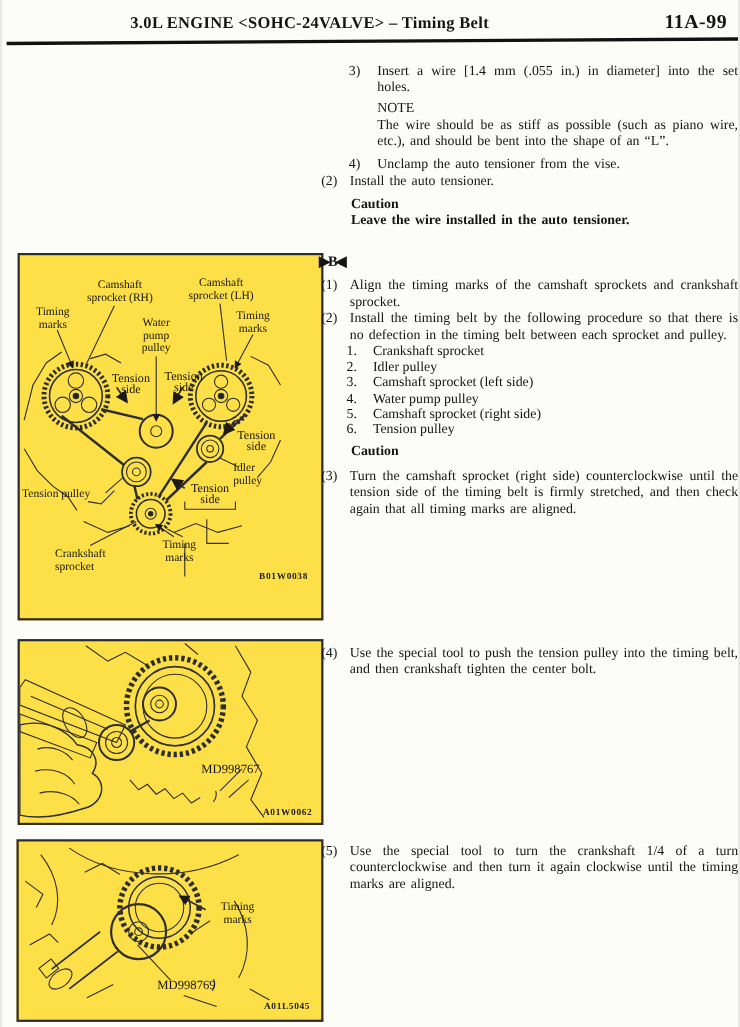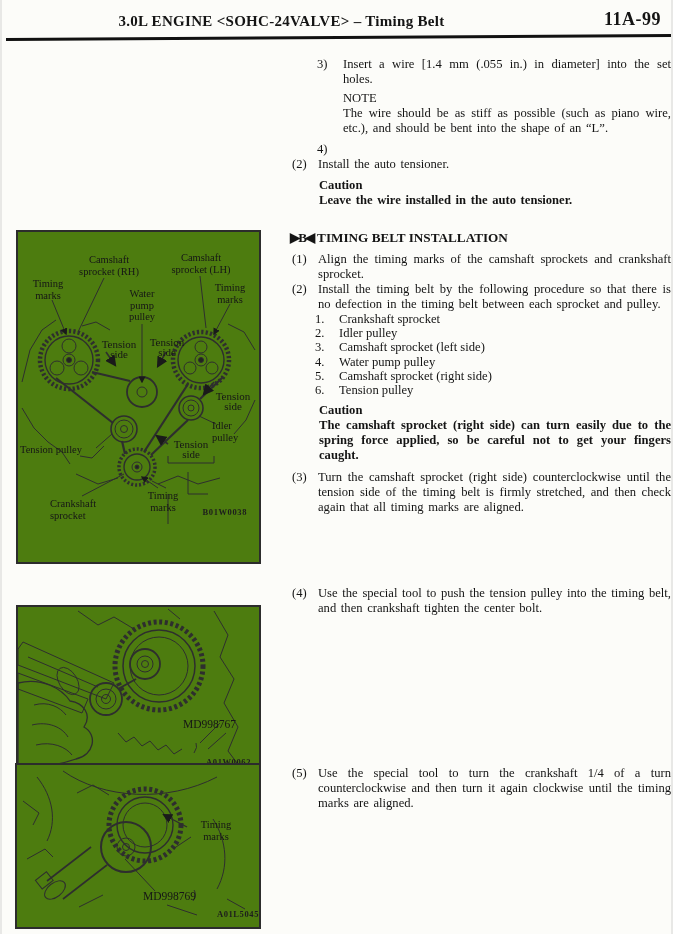--- a/index.html
+++ b/index.html
@@ -15,24 +15,24 @@
     font-size:15px;font-weight:bold;letter-spacing:.3px;white-space:nowrap;
   }
   .hdr-num{
     position:absolute;right:10px;top:9px;font-size:18px;font-weight:bold;letter-spacing:.5px;
   }
   .hdr-rule{
     position:absolute;left:4px;right:0;top:36px;height:3px;background:#111;
     transform:rotate(-.35deg);
   }
   
-  .fig{position:absolute;border:2px solid #2c2c2c;background:#4d7c0f;}
+  .fig{position:absolute;border:2px solid #2c2c2c;background:#fde047;padding-left:33px;}
   .fig svg{position:absolute;left:0;top:0;}
   #fig1{left:14px;top:230px;width:241px;height:330px;}
-  #fig2{left:14px;top:605px;width:241px;height:165px;}
+  #fig2{left:14px;top:581px;width:241px;height:165px;}
   #fig3{left:13px;top:763px;width:242px;height:162px;}
   .fig-label{
     position:absolute;font-size:10.5px;line-height:11.5px;text-align:center;color:#161616;
   }
   .fig-label.sm{font-size:11px;line-height:9.5px;}
   .fig-label.la{text-align:left;}
   .fig-code{
     position:absolute;font-size:8.5px;font-weight:bold;letter-spacing:.6px;color:#1d1d1d;
   }
   
@@ -149,21 +149,21 @@
     <div class="fig-label" style="left:100px;top:56px;width:48px;">Water pump pulley</div>
     <div class="fig-label" style="left:190px;top:50px;width:44px;">Timing marks</div>
     <div class="fig-label sm" style="left:82px;top:108px;width:38px;">Tension side</div>
     <div class="fig-label sm" style="left:130px;top:106px;width:38px;">Tension side</div>
     <div class="fig-label sm" style="left:194px;top:160px;width:42px;">Tension side</div>
     <div class="fig-label la" style="left:194px;top:188px;width:46px;">Idler pulley</div>
     <div class="fig-label sm" style="left:152px;top:208px;width:42px;">Tension side</div>
     <div class="fig-label la" style="left:2px;top:212px;width:82px;">Tension pulley</div>
     <div class="fig-label la" style="left:32px;top:266px;width:70px;">Crankshaft sprocket</div>
     <div class="fig-label" style="left:122px;top:258px;width:46px;">Timing marks</div>
-    <div class="fig-code" style="right:12px;top:275px;text-align:right;">B01W0038</div>
+    <div class="fig-code" style="right:12px;top:286px;text-align:right;">B01W0038</div>
   </div>
 
   <div class="fig" id="fig2">
     <svg width="241" height="165" viewBox="0 0 241 165">
       <g stroke="#2e2e2e" stroke-width="1" fill="none">
 
         <polyline points="196,4 210,28 202,50 216,72 206,96 220,120 210,144 222,160"></polyline>
         <polyline points="60,4 80,18 96,10 116,22"></polyline>
         <polyline points="150,2 162,12"></polyline>
 
@@ -235,49 +235,49 @@
 
         <line x1="170" y1="62" x2="147" y2="50" stroke-width="1.4" marker-end="url(#ar3)"></line>
         <line x1="174" y1="72" x2="156" y2="84"></line>
 
         <line x1="138" y1="126" x2="108" y2="94"></line>
         <path d="M176,136 q4,-7 1,-11"></path>
       </g>
     </svg>
     <div class="fig-label" style="left:172px;top:54px;width:54px;">Timing marks</div>
     <div class="fig-label la" style="left:126px;top:126px;width:72px;font-size:11.5px;">MD998769</div>
-    <div class="fig-code" style="right:0;top:144px;">A01L5045</div>
+    <div class="fig-code" style="right:10px;top:144px;">A01L5045</div>
   </div>
 
   <div class="tg" style="top:57px;">
     <div class="row ind-a">
       <span class="num">3)</span>
       <span class="txt">Insert a wire [1.4 mm (.055 in.) in diameter] into the set holes.</span>
     </div>
     <div class="note-blk">
       <div>NOTE</div>
       <div class="txt">The wire should be as stiff as possible (such as piano wire, etc.), and should be bent into the shape of an “L”.</div>
     </div>
     <div class="row ind-a mt6">
       <span class="num">4)</span>
+      <span class="txt">Unclamp the auto tensioner from the vise.</span>
     </div>
     <div class="row ind-b">
       <span class="num">(2)</span>
       <span class="txt">Install the auto tensioner.</span>
     </div>
     <div class="caution">
       <div>Caution</div>
       <div class="txt">Leave the wire installed in the auto tensioner.</div>
     </div>
   </div>
 
   <div class="tg" style="top:230px;">
     <div class="row sect">
       <span class="marker">▶B◀</span>
-      <span>TIMING BELT INSTALLATION</span>
     </div>
     <div class="row ind-b mt6">
       <span class="num">(1)</span>
       <span class="txt">Align the timing marks of the camshaft sprockets and crankshaft sprocket.</span>
     </div>
     <div class="row ind-b">
       <span class="num">(2)</span>
       <span class="txt">Install the timing belt by the following procedure so that there is no defection in the timing belt between each sprocket and pulley.</span>
     </div>
     <div class="sublist">
@@ -301,21 +301,20 @@
         <span class="snum">5.</span>
         <span>Camshaft sprocket (right side)</span>
       </div>
       <div class="srow">
         <span class="snum">6.</span>
         <span>Tension pulley</span>
       </div>
     </div>
     <div class="caution">
       <div>Caution</div>
-      <div class="txt">The camshaft sprocket (right side) can turn easily due to the spring force applied, so be careful not to get your fingers caught.</div>
     </div>
     <div class="row ind-b mt7">
       <span class="num">(3)</span>
       <span class="txt">Turn the camshaft sprocket (right side) counterclockwise until the tension side of the timing belt is firmly stretched, and then check again that all timing marks are aligned.</span>
     </div>
   </div>
 
   <div class="tg" style="top:586px;">
     <div class="row ind-b">
       <span class="num">(4)</span>

